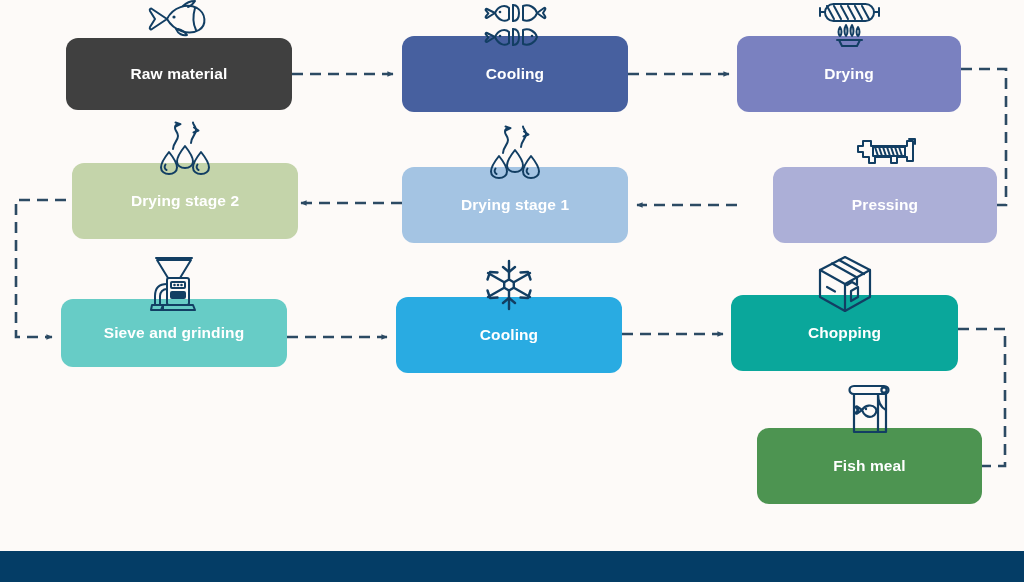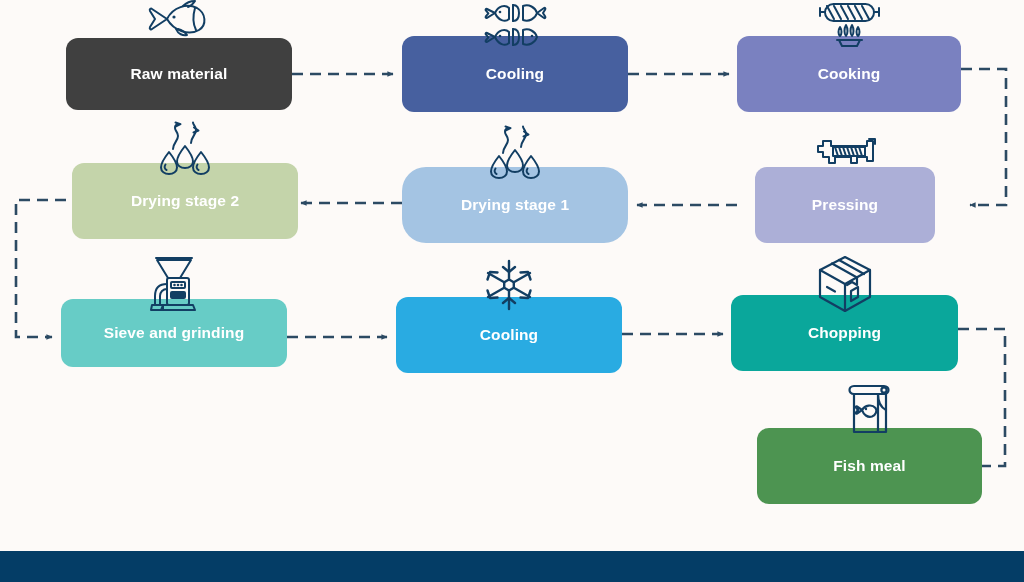--- a/index.html
+++ b/index.html
@@ -153,36 +153,36 @@
 
         <path d="M25 40 L46 40 L43 46 L28 46 Z"></path>
         <path d="M23 40 L48 40"></path>
 
         <path d="M26 27 C24 30, 24 34, 26 36 C28 34, 28 30, 26 27 Z"></path>
         <path d="M32 25 C30 28.5, 30 33.5, 32 36 C34 33.5, 34 28.5, 32 25 Z"></path>
         <path d="M38 25 C36 28.5, 36 33.5, 38 36 C40 33.5, 40 28.5, 38 25 Z"></path>
         <path d="M44 27 C42 30, 42 34, 44 36 C46 34, 46 30, 44 27 Z"></path>
       </svg>
     </span>
-    <span class="node-label">Cooking</span>
-  </div>
-
-  <div class="node" style="left:755px; top:167px; width:180px; height:76px; background:#ACAFD7;">
+    <span class="node-label">Drying</span>
+  </div>
+
+  <div class="node" style="left:773px; top:167px; width:224px; height:76px; background:#ACAFD7;">
     <span class="node-icon" style="top:-32px;">
       <svg width="68" height="38" viewBox="0 0 68 38" fill="none" stroke="#123E63" stroke-width="2" stroke-linejoin="round" stroke-linecap="round">
         <path d="M14 6 L20 6 L20 11 L56 11 L56 6 L62 6 L62 26 L56 26 L56 22 L46 22 L46 28 L40 28 L40 22 L24 22 L24 28 L18 28 L18 22 L12 22 L12 17 L7 17 L7 11 L12 11 L12 6 Z"></path>
         <rect x="22" y="12" width="32" height="9"></rect>
         <path d="M24 12 L27 21 M28 12 L31 21 M32 12 L35 21 M36 12 L39 21 M40 12 L43 21 M44 12 L47 21 M48 12 L51 21"></path>
         <path d="M58 4 L64 4 L64 9"></path>
       </svg>
     </span>
     <span class="node-label">Pressing</span>
   </div>
 
-  <div class="node" style="left:402px; top:167px; width:226px; height:76px; background:#A4C4E3;border-radius:24px;">
+  <div class="node" style="left:402px; top:167px; width:226px; height:76px; background:#A4C4E3;">
     <span class="node-icon" style="top:-44px;">
       <svg width="64" height="58" viewBox="0 0 64 58" fill="none" stroke="#123E63" stroke-width="2" stroke-linejoin="round" stroke-linecap="round">
 
         <path d="M16 33 C16 33, 8 43, 8 48.5 C8 52.5, 11.6 55, 16 55 C20.4 55, 24 52.5, 24 48.5 C24 43, 16 33, 16 33 Z"></path>
         <path d="M32 27 C32 27, 24 37, 24 42.5 C24 46.5, 27.6 49, 32 49 C36.4 49, 40 46.5, 40 42.5 C40 37, 32 27, 32 27 Z"></path>
         <path d="M48 33 C48 33, 40 43, 40 48.5 C40 52.5, 43.6 55, 48 55 C52.4 55, 56 52.5, 56 48.5 C56 43, 48 33, 48 33 Z"></path>
         <path d="M12.5 45.5 C11 47.5, 11.5 50, 13.5 51"></path>
         <path d="M44.5 45.5 C43 47.5, 43.5 50, 45.5 51"></path>
 
         <path d="M20 30 C20 24, 25 22, 25 17 C25 13, 22 12, 22 9 C22 6.5, 24 5, 26.5 5"></path>

